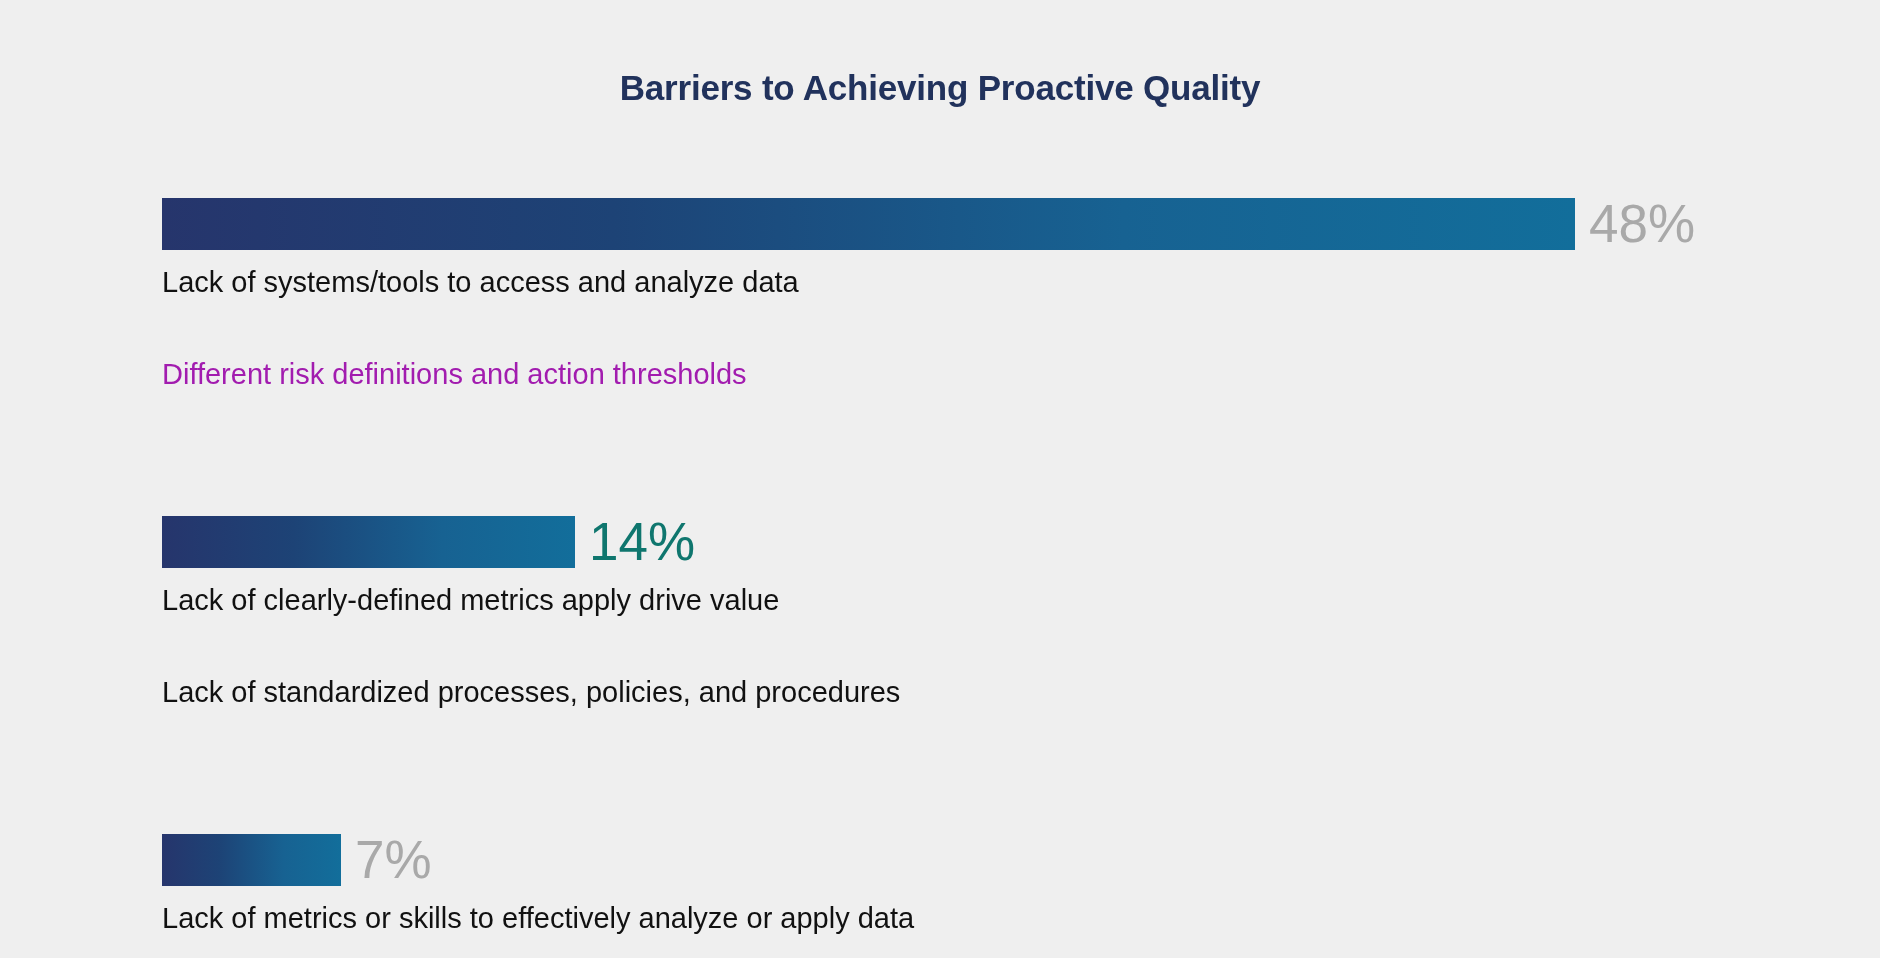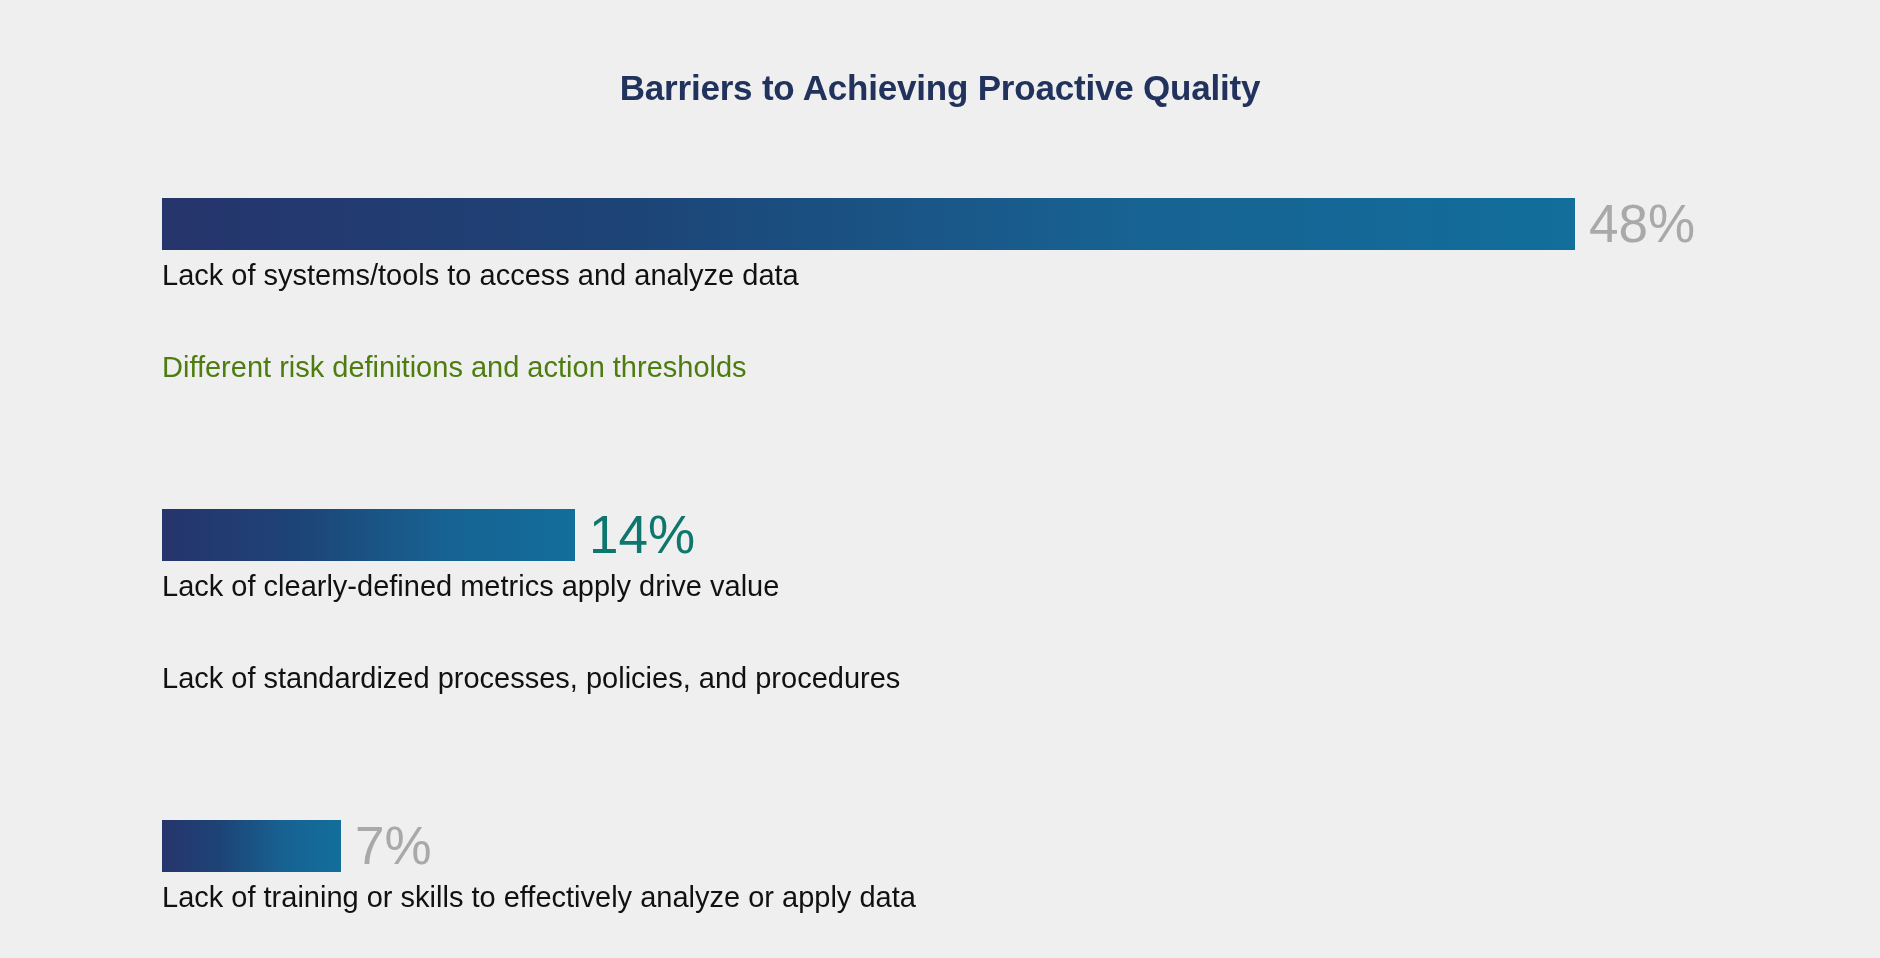--- a/index.html
+++ b/index.html
@@ -54,21 +54,21 @@
   .bar-value {
     font-size: 53px;
     line-height: 52px;
     color: #a9a9a9;
     font-weight: 400;
     margin-left: 14px;
     white-space: nowrap;
     font-family: "Liberation Sans", sans-serif;
   }
   .bar-label {
-    margin-top: 7px;
+    margin-top: 14px;
     font-size: 29px;
     color: #111111;
     white-space: nowrap;
     font-family: "Liberation Sans", sans-serif;
   }
 </style>
 </head>
 <body style="background: rgb(239, 239, 239);">
 
 <div class="chart-wrap">
@@ -79,37 +79,37 @@
 
     <div class="bar-row">
       <div class="bar-line">
         <div class="bar" style="width: 1413px;"></div>
         <div class="bar-value" style="color: rgb(169, 169, 169);">48%</div>
       </div>
       <div class="bar-label" style="color: rgb(17, 17, 17);">Lack of systems/tools to access and analyze data</div>
     </div>
 
     <div class="bar-row">
-      <div class="bar-label" style="color: #4d7c0f;">Different risk definitions and action thresholds</div>
+      <div class="bar-label" style="color: #a21caf;">Different risk definitions and action thresholds</div>
     </div>
 
     <div class="bar-row">
       <div class="bar-line">
         <div class="bar" style="width: 413px;"></div>
         <div class="bar-value" style="color: #0f766e;">14%</div>
       </div>
       <div class="bar-label" style="color: rgb(17, 17, 17);">Lack of clearly-defined metrics apply drive value</div>
     </div>
 
     <div class="bar-row">
       <div class="bar-label" style="color: rgb(17, 17, 17);">Lack of standardized processes, policies, and procedures</div>
     </div>
 
     <div class="bar-row">
       <div class="bar-line">
         <div class="bar" style="width: 179px;"></div>
         <div class="bar-value" style="color: rgb(169, 169, 169);">7%</div>
       </div>
-      <div class="bar-label" style="color: rgb(17, 17, 17);">Lack of training or skills to effectively analyze or apply data</div>
+      <div class="bar-label" style="color: rgb(17, 17, 17);">Lack of metrics or skills to effectively analyze or apply data</div>
     </div>
 
   </div>
 </div>
 
 </body></html>

